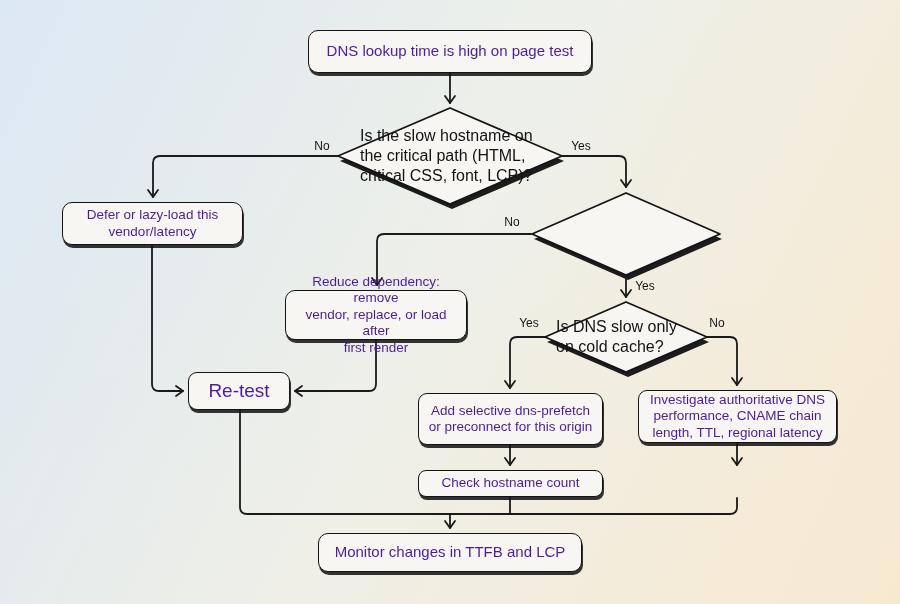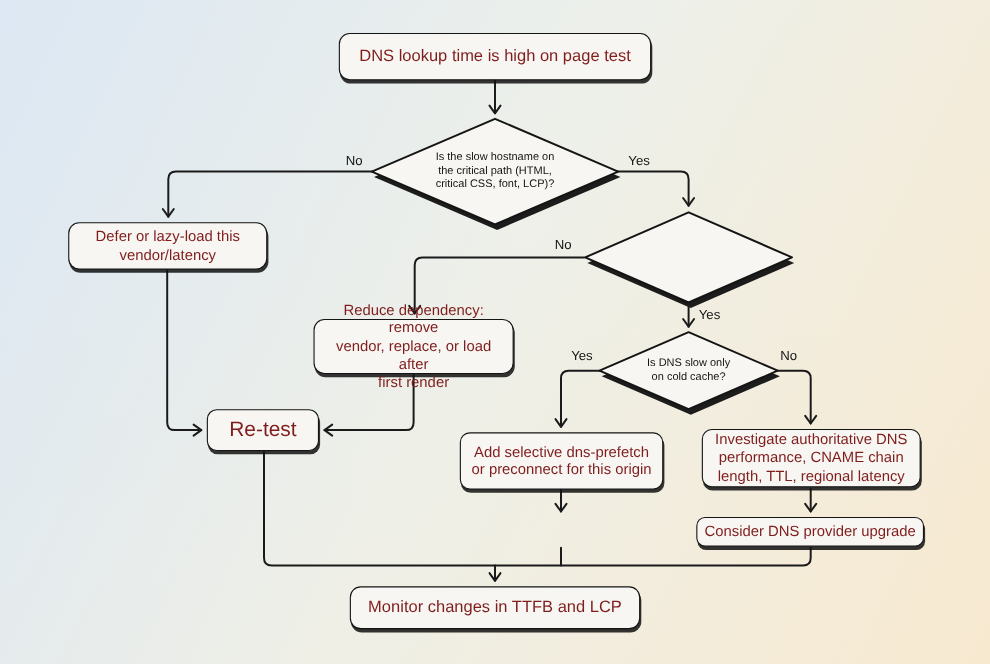--- a/index.html
+++ b/index.html
@@ -12,26 +12,26 @@
     background:
       linear-gradient(115deg, rgba(219,231,244,0.95) 0%, rgba(219,231,244,0) 48%),
       linear-gradient(295deg, rgba(248,233,207,0.95) 0%, rgba(248,233,207,0) 50%),
       linear-gradient(180deg,#edf0ea 0%,#efefe6 100%);
   }
   svg.wires{position:absolute;left:0;top:0;z-index:1;}
   .node{
     position:absolute;z-index:3;display:flex;align-items:center;justify-content:center;
     text-align:center;background:#f7f6f2;border:1.6px solid #141414;border-radius:10px;
     box-shadow:1px 3px 0 rgba(17,17,17,0.85);
-    color:#7f1d1d;font-size:13.5px;line-height:1.22;white-space:pre-line;
+    color:#4c1d95;font-size:13.5px;line-height:1.22;white-space:pre-line;
     box-sizing:border-box;padding:12px 5px;
   }
   .diamond-label{
     position:absolute;z-index:3;transform:translate(-50%,-50%);
-    text-align:center;color:#131313;font-size:10px;line-height:1.26;white-space:pre-line;
+    color:#131313;font-size:16px;line-height:1.26;white-space:pre-line;
   }
   .edge-label{
     position:absolute;z-index:4;transform:translate(-50%,-50%);
     color:#141414;font-size:12px;
   }
 </style>
 </head>
 <body>
 
 <div id="canvas">
@@ -85,22 +85,22 @@
 
   <div class="node" style="left:188px;top:372px;width:102px;height:38px;font-size:19px;border-radius:9px;">Re-test</div>
 
   <div class="node" style="left:418px;top:393px;width:185px;height:52px;border-radius:9px;">Add selective dns-prefetch
 or preconnect for this origin</div>
 
   <div class="node" style="left:638px;top:390px;width:199px;height:53px;border-radius:9px;">Investigate authoritative DNS
 performance, CNAME chain
 length, TTL, regional latency</div>
 
+  <div class="node" style="left:418px;top:470px;width:185px;height:27px;border-radius:8px;">Check hostname count</div>
 
-  <div class="node" style="left:633px;top:470px;width:207px;height:27px;border-radius:8px;">Consider DNS provider upgrade</div>
 
   <div class="node" style="left:318px;top:533px;width:264px;height:39px;font-size:15px;">Monitor changes in TTFB and LCP</div>
 
   <div class="diamond-label" style="left:450px;top:156px;width:180px;">Is the slow hostname on
 the critical path (HTML,
 critical CSS, font, LCP)?</div>
   <div class="diamond-label" style="left:626px;top:337px;width:140px;">Is DNS slow only
 on cold cache?</div>
 
   <span class="edge-label" style="left:322px;top:146px;">No</span>

